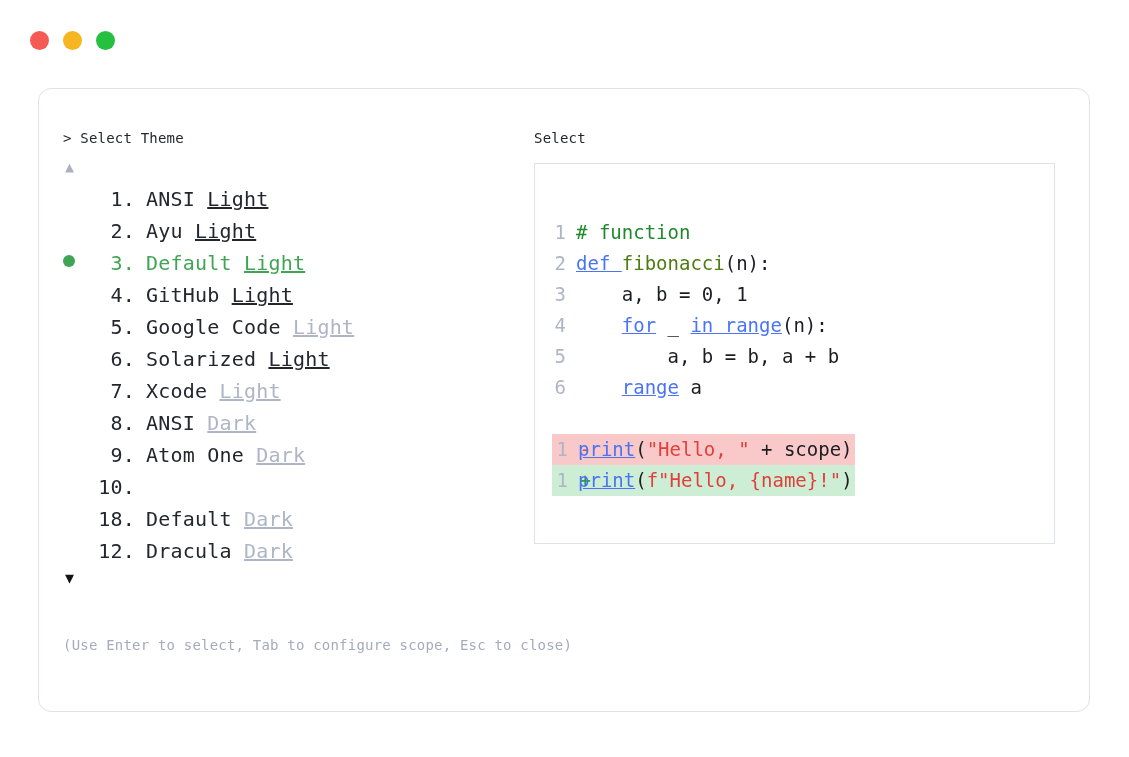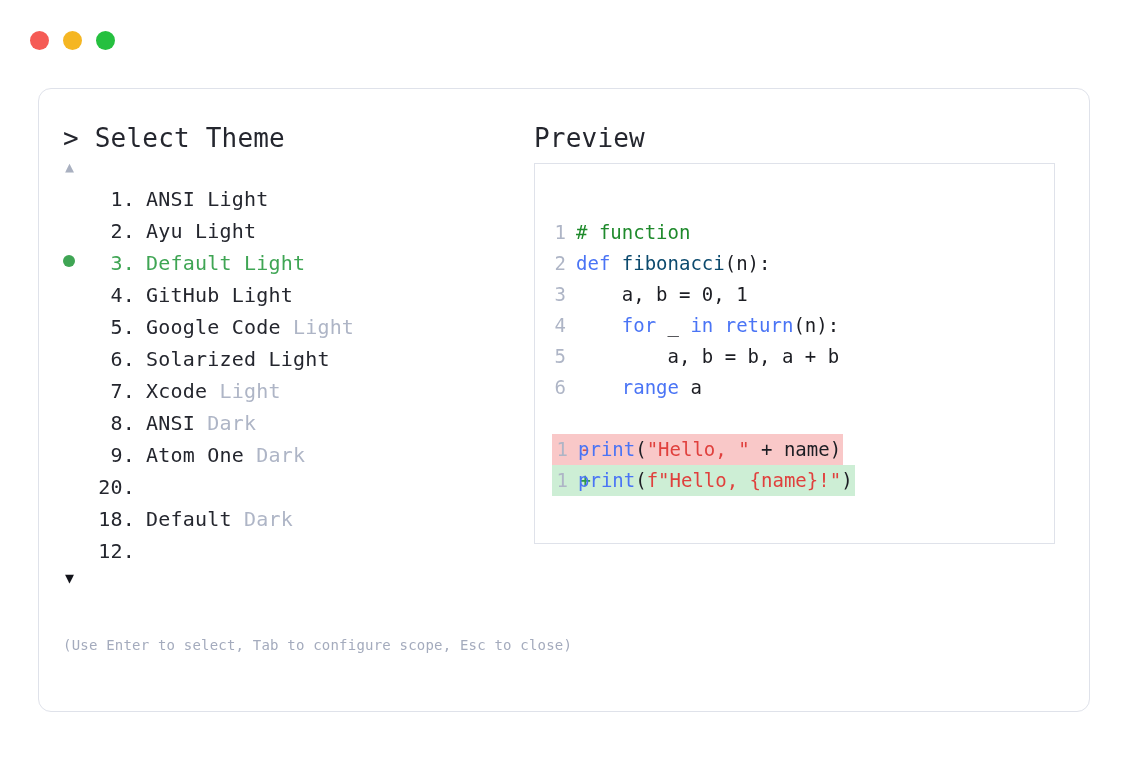--- a/index.html
+++ b/index.html
@@ -63,21 +63,21 @@
     width: 470px;
   }
   .col-right {
     position: absolute;
     left: 495px;
     top: 35px;
     width: 535px;
   }
 
   .section-title {
-    font-size: 26px;
+    font-size: 14px;
     line-height: 28px;
     color: #24262e;
     letter-spacing: 0.2px;
     white-space: pre;
   }
 
   
   .arrow {
     font-size: 15px;
     line-height: 20px;
@@ -121,21 +121,21 @@
     flex: 0 0 46px;
     text-align: right;
     color: #24262e;
     letter-spacing: 0.2px;
   }
   .name-cell {
     padding-left: 11px;
     color: #24262e;
     letter-spacing: 0.2px;
   }
-  .variant { color: #aeb5c6; }
+  .variant { color: #aeb5c6; text-decoration: underline; }
   .variant.strong { color: #24262e; }
 
   .theme-row.selected .num-cell,
   .theme-row.selected .name-cell,
   .theme-row.selected .variant { color: #3fa554; }
 
   
   .preview-box {
     margin-top: 11px;
     width: 521px;
@@ -160,22 +160,22 @@
   .lineno {
     display: inline-block;
     width: 14px;
     text-align: right;
     color: #aeb5c6;
     flex: 0 0 14px;
   }
   .code-text { padding-left: 10px; }
 
   .tok-comment { color: #1f8a2c; }
-  .tok-kw      { color: #4a74f5; }
-  .tok-fn      { color: #0c4a6e; }
+  .tok-kw      { color: #4a74f5; text-decoration: underline; }
+  .tok-fn      { color: #4d7c0f; }
   .tok-plain   { color: #1c1d23; }
   .tok-str     { color: #e0403d; }
   .tok-num     { color: #1c1d23; }
 
   .code-gap { height: 31px; }
 
   .diff-line { display: flex; align-items: baseline; white-space: pre; }
   .diff-mark { display: inline-block; width: 10px; }
   .diff-del .diff-bg { background: #f9c8c8; }
   .diff-add .diff-bg { background: #cdeed5; }
@@ -216,41 +216,41 @@
       <div class="theme-list" id="theme-list">
           <div class="theme-row"><span class="bullet-cell"></span><span class="num-cell">1.</span><span class="name-cell">ANSI <span class="variant strong">Light</span></span></div>
           <div class="theme-row"><span class="bullet-cell"></span><span class="num-cell">2.</span><span class="name-cell">Ayu <span class="variant strong">Light</span></span></div>
           <div class="theme-row selected"><span class="bullet-cell"><span class="bullet-dot"></span></span><span class="num-cell">3.</span><span class="name-cell">Default <span class="variant strong">Light</span></span></div>
           <div class="theme-row"><span class="bullet-cell"></span><span class="num-cell">4.</span><span class="name-cell">GitHub <span class="variant strong">Light</span></span></div>
           <div class="theme-row"><span class="bullet-cell"></span><span class="num-cell">5.</span><span class="name-cell">Google Code <span class="variant">Light</span></span></div>
           <div class="theme-row"><span class="bullet-cell"></span><span class="num-cell">6.</span><span class="name-cell">Solarized <span class="variant strong">Light</span></span></div>
           <div class="theme-row"><span class="bullet-cell"></span><span class="num-cell">7.</span><span class="name-cell">Xcode <span class="variant">Light</span></span></div>
           <div class="theme-row"><span class="bullet-cell"></span><span class="num-cell">8.</span><span class="name-cell">ANSI <span class="variant">Dark</span></span></div>
           <div class="theme-row"><span class="bullet-cell"></span><span class="num-cell">9.</span><span class="name-cell">Atom One <span class="variant">Dark</span></span></div>
-          <div class="theme-row"><span class="bullet-cell"></span><span class="num-cell">20.</span></div>
+          <div class="theme-row"><span class="bullet-cell"></span><span class="num-cell">10.</span></div>
           <div class="theme-row"><span class="bullet-cell"></span><span class="num-cell">18.</span><span class="name-cell">Default <span class="variant">Dark</span></span></div>
-          <div class="theme-row"><span class="bullet-cell"></span><span class="num-cell">12.</span></div>
+          <div class="theme-row"><span class="bullet-cell"></span><span class="num-cell">12.</span><span class="name-cell">Dracula <span class="variant">Dark</span></span></div>
         </div>
 
       <div class="arrow arrow-down">▼</div>
     </div>
 
     <div class="col-right">
-      <div class="section-title">Preview</div>
+      <div class="section-title">Select</div>
 
       <div class="preview-box">
         <div class="code" id="code-block">
             <div class="code-line"><span class="lineno">1</span><span class="code-text"><span class="tok-comment"># function</span></span></div>
             <div class="code-line"><span class="lineno">2</span><span class="code-text"><span class="tok-kw">def </span><span class="tok-fn">fibonacci</span><span class="tok-plain">(n):</span></span></div>
             <div class="code-line"><span class="lineno">3</span><span class="code-text"><span class="tok-plain">    a, b = </span><span class="tok-num">0</span><span class="tok-plain">, </span><span class="tok-num">1</span></span></div>
-            <div class="code-line"><span class="lineno">4</span><span class="code-text"><span class="tok-plain">    </span><span class="tok-kw">for</span><span class="tok-plain"> _ </span><span class="tok-kw">in return</span><span class="tok-plain">(n):</span></span></div>
+            <div class="code-line"><span class="lineno">4</span><span class="code-text"><span class="tok-plain">    </span><span class="tok-kw">for</span><span class="tok-plain"> _ </span><span class="tok-kw">in range</span><span class="tok-plain">(n):</span></span></div>
             <div class="code-line"><span class="lineno">5</span><span class="code-text"><span class="tok-plain">        a, b = b, a + b</span></span></div>
             <div class="code-line"><span class="lineno">6</span><span class="code-text"><span class="tok-plain">    </span><span class="tok-kw">range</span><span class="tok-plain"> a</span></span></div>
             <div class="code-gap"></div>
-            <div class="diff-line diff-del"><span class="diff-bg"><span class="lineno">1</span><span class="diff-mark mark-del"> - </span><span class="tok-kw">print</span><span class="tok-plain">(</span><span class="tok-str">"Hello, "</span><span class="tok-plain"> + name)</span></span></div>
+            <div class="diff-line diff-del"><span class="diff-bg"><span class="lineno">1</span><span class="diff-mark mark-del"> - </span><span class="tok-kw">print</span><span class="tok-plain">(</span><span class="tok-str">"Hello, "</span><span class="tok-plain"> + scope)</span></span></div>
             <div class="diff-line diff-add"><span class="diff-bg"><span class="lineno">1</span><span class="diff-mark mark-add"> + </span><span class="tok-kw">print</span><span class="tok-plain">(</span><span class="tok-str">f"Hello, {name}!"</span><span class="tok-plain">)</span></span></div>
           </div>
       </div>
     </div>
 
   </div>
 
   <div class="footer-hint">(Use Enter to select, Tab to configure scope, Esc to close)</div>
 </div>
 

